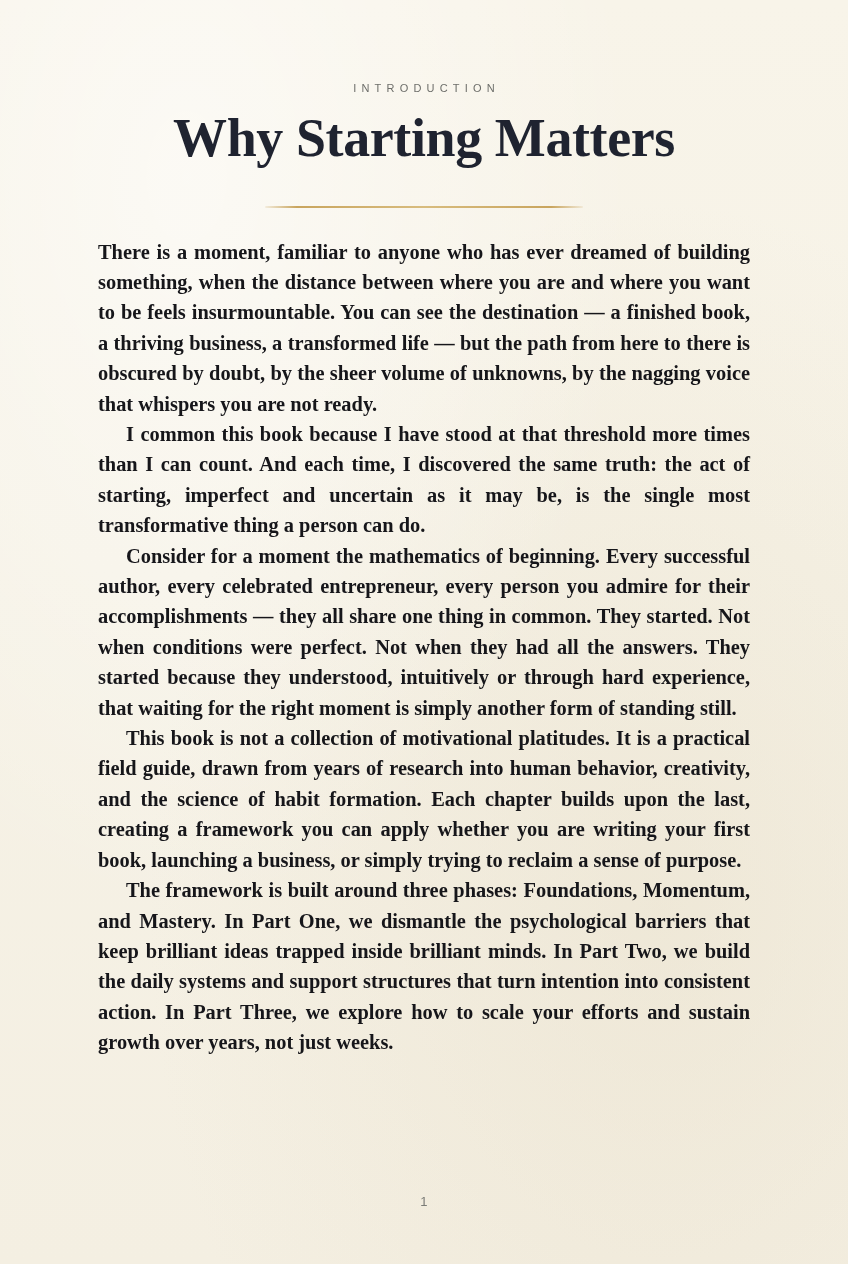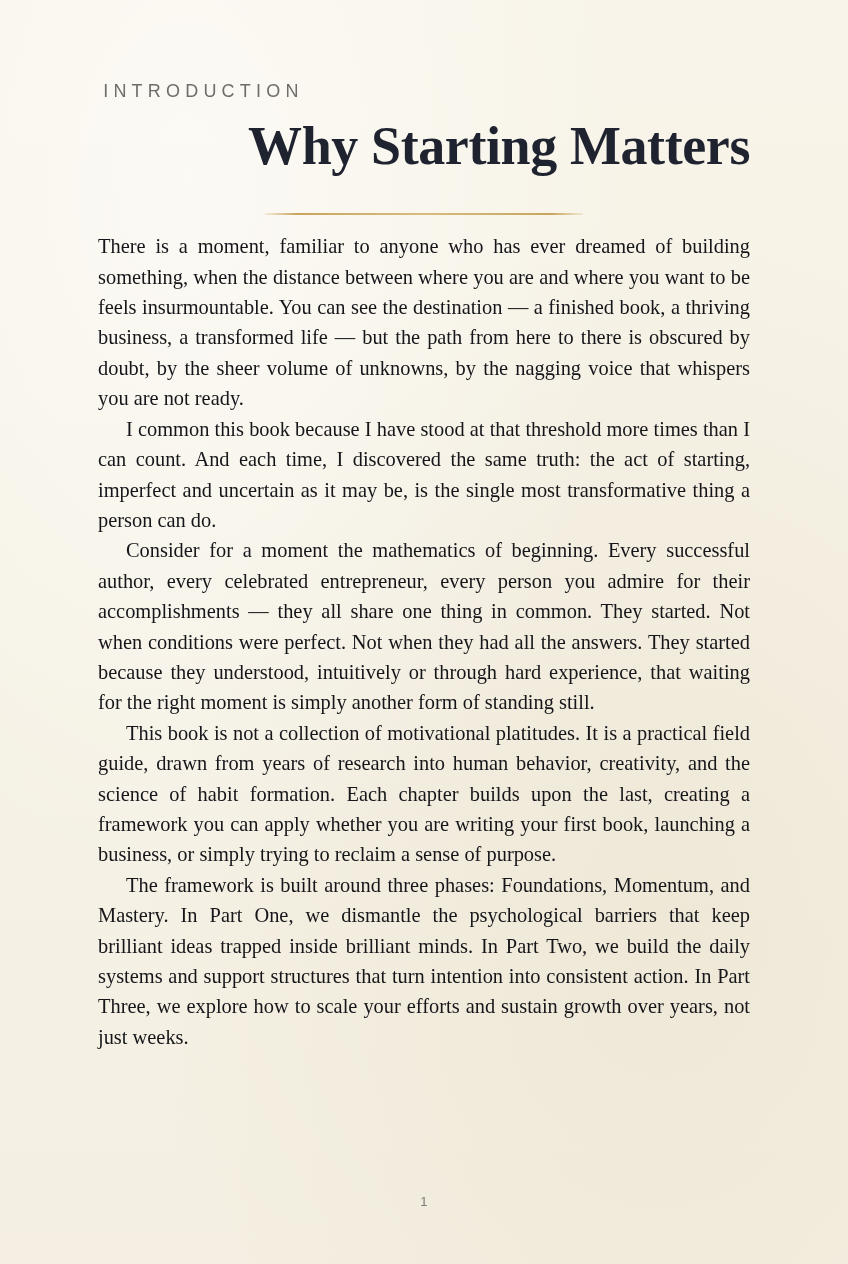--- a/index.html
+++ b/index.html
@@ -33,34 +33,35 @@
     left: 98px;
     top: 0;
     width: 652px;
     height: 1264px;
   }
 
   
   .eyebrow {
     margin: 0;
     padding-top: 82px;
+    text-align: center;
     font-family: "Liberation Sans", "DejaVu Sans", sans-serif;
-    font-size: 18px;
+    font-size: 11px;
     font-weight: 400;
     letter-spacing: 5.2px;
     text-indent: 5.2px;
     color: #6e6f६b;
     color: #6d6e6a;
     line-height: 1.1;
   }
 
   .title {
     margin: 0;
     padding-top: 14px;
-    text-align: right;
+    text-align: center;
     font-family: "Liberation Serif", "DejaVu Serif", serif;
     font-size: 54px;
     font-weight: 700;
     letter-spacing: -0.4px;
     color: #1f2330;
     line-height: 1.12;
     text-rendering: optimizeLegibility;
   }
 
   .rule {
@@ -71,21 +72,22 @@
         rgba(201,165,94,0.15) 0%,
         #c9a55e 10%,
         #d8bc7e 50%,
         #c9a55e 90%,
         rgba(201,165,94,0.15) 100%);
     border-radius: 1px;
   }
 
   
   .body-copy {
-    padding-top: 16px;
+    padding-top: 29px;
+    font-weight: bold;
   }
 
   .body-copy p {
     margin: 0;
     font-size: 20.4px;
     line-height: 30.4px;
     text-align: justify;
     text-justify: inter-word;
     color: #16161a;
     hyphens: manual;

